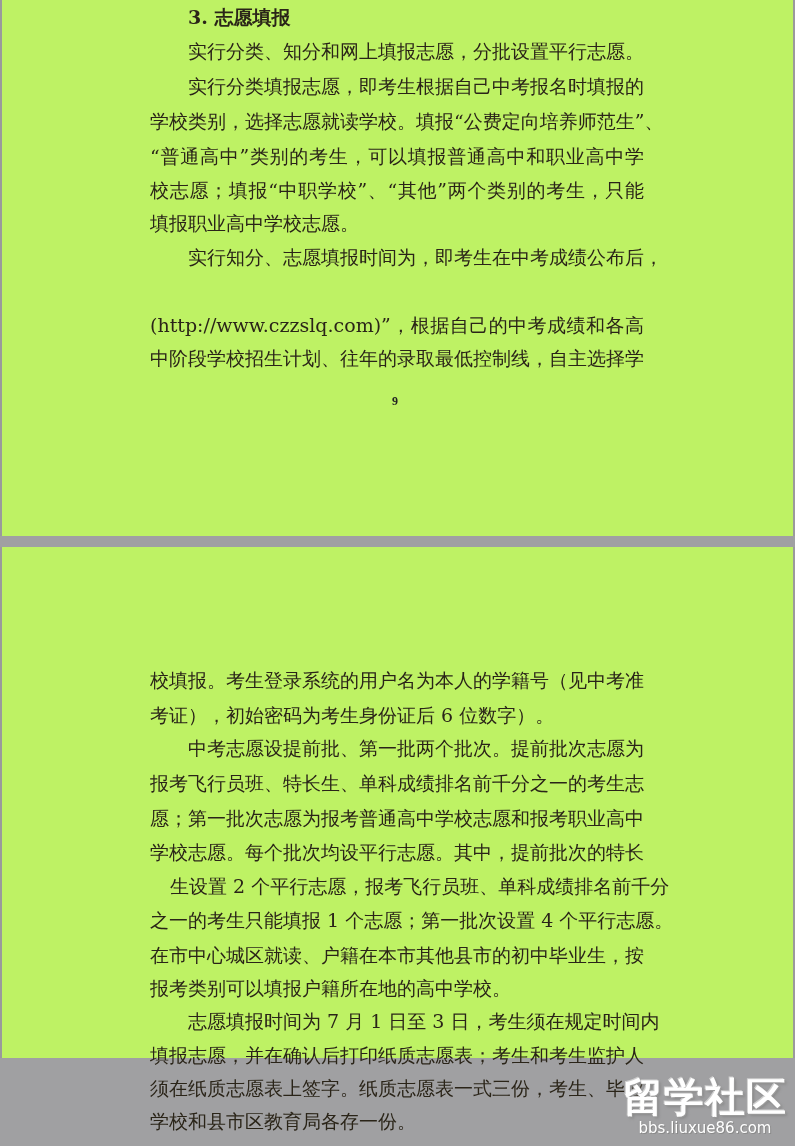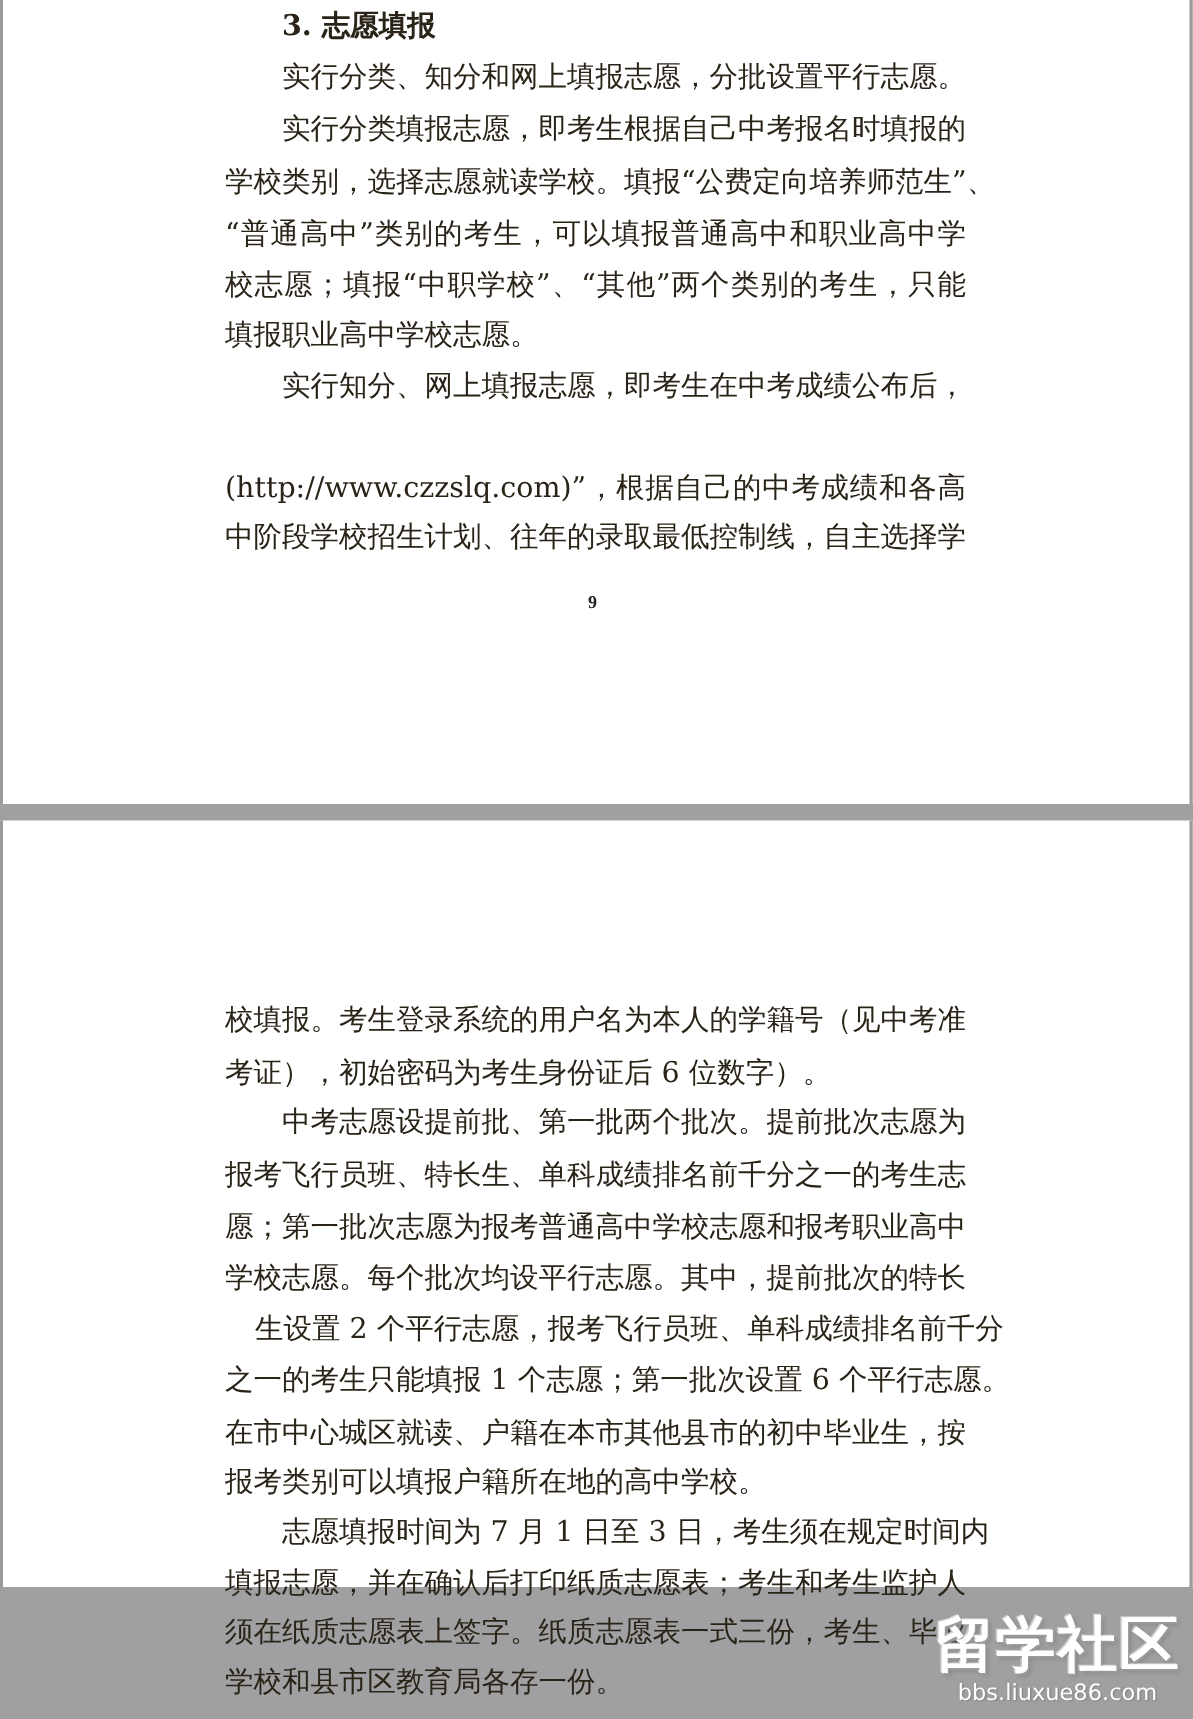--- a/index.html
+++ b/index.html
@@ -11,21 +11,21 @@
       width: 795px;
       height: 1146px;
       position: relative;
       overflow: hidden;
       font-family: "DejaVu Serif", "Liberation Serif", serif;
     }
     .page {
       position: absolute;
       left: 0;
       width: 791px;
-      background: #ffffff;
+      background: #bef264;
       border-left: 2px solid #9a9a9c;
       border-right: 2px solid #9a9a9c;
       box-sizing: content-box;
       text-decoration: underline;
     }
     #page1 { top: 0; height: 536px; }
     #page2 { top: 547px; height: 511px; }
     .line {
       position: absolute;
       left: 148px;
@@ -86,35 +86,35 @@
 <body>
 
 <div class="page" id="page1">
   <div class="line heading" style="top:3px;">3. 志愿填报</div>
   <div class="line indent" style="top:37px;">实行分类、知分和网上填报志愿，分批设置平行志愿。</div>
   <div class="line indent" style="top:72px;">实行分类填报志愿，即考生根据自己中考报名时填报的</div>
   <div class="line" style="top:107px;">学校类别，选择志愿就读学校。填报“公费定向培养师范生”、</div>
   <div class="line" style="top:142px;">“普通高中”类别的考生，可以填报普通高中和职业高中学</div>
   <div class="line" style="top:176px;">校志愿；填报“中职学校”、“其他”两个类别的考生，只能</div>
   <div class="line last" style="top:209px;">填报职业高中学校志愿。</div>
-  <div class="line indent" style="top:243px;">实行知分、网上填报志愿，即考生在中考成绩公布后，</div>
+  <div class="line indent" style="top:243px;">实行知分、志愿填报时间为，即考生在中考成绩公布后，</div>
   <div class="line" style="top:311px;">(http://www.czzslq.com)”，根据自己的中考成绩和各高</div>
   <div class="line" style="top:344px;">中阶段学校招生计划、往年的录取最低控制线，自主选择学</div>
   <div class="pagenum">9</div>
 </div>
 
 <div class="page" id="page2">
   <div class="line" style="top:119px;">校填报。考生登录系统的用户名为本人的学籍号（见中考准</div>
   <div class="line last" style="top:154px;">考证），初始密码为考生身份证后 6 位数字）。</div>
   <div class="line" style="top:222px;">报考飞行员班、特长生、单科成绩排名前千分之一的考生志</div>
   <div class="line indent" style="top:187px;">中考志愿设提前批、第一批两个批次。提前批次志愿为</div>
   <div class="line" style="top:257px;">愿；第一批次志愿为报考普通高中学校志愿和报考职业高中</div>
   <div class="line" style="top:291px;">学校志愿。每个批次均设平行志愿。其中，提前批次的特长</div>
   <div class="line" style="top:325px;margin-left:20px;">生设置 2 个平行志愿，报考飞行员班、单科成绩排名前千分</div>
-  <div class="line" style="top:359px;">之一的考生只能填报 1 个志愿；第一批次设置 6 个平行志愿。</div>
+  <div class="line" style="top:359px;">之一的考生只能填报 1 个志愿；第一批次设置 4 个平行志愿。</div>
   <div class="line" style="top:394px;">在市中心城区就读、户籍在本市其他县市的初中毕业生，按</div>
   <div class="line last" style="top:427px;">报考类别可以填报户籍所在地的高中学校。</div>
   <div class="line indent" style="top:460px;">志愿填报时间为 7 月 1 日至 3 日，考生须在规定时间内</div>
   <div class="line" style="top:494px;">填报志愿，并在确认后打印纸质志愿表；考生和考生监护人</div>
   <div class="line" style="top:527px;">须在纸质志愿表上签字。纸质志愿表一式三份，考生、毕业</div>
   <div class="line last" style="top:560px;">学校和县市区教育局各存一份。</div>
   <div class="line indent last" style="top:584px; left:230px;">…</div>
 </div>
 
 <div class="watermark">

